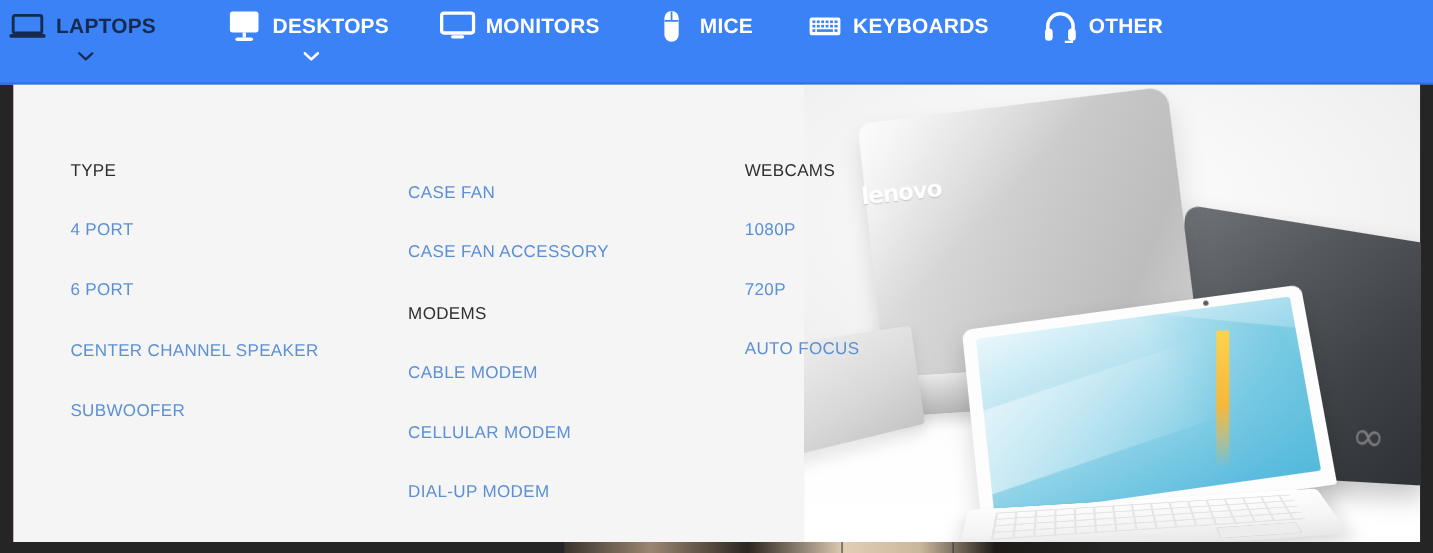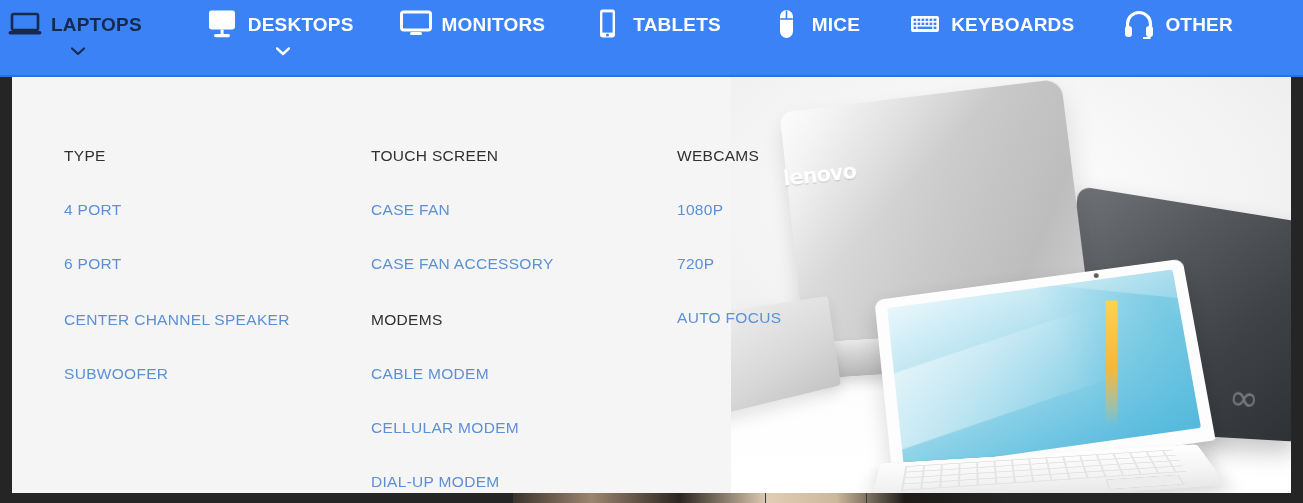--- a/index.html
+++ b/index.html
@@ -384,30 +384,20 @@
       <div class="nav-item ni-monitors">
         <span class="nav-icon">
           <svg width="34" height="28" viewBox="0 0 34 28" aria-hidden="true">
             <rect x="2.5" y="2" width="29" height="18" rx="2.2" fill="none" stroke="#ffffff" stroke-width="3"></rect>
             <rect x="11" y="22" width="12" height="3" rx="1.5" fill="#ffffff"></rect>
           </svg>
         </span>
         <span class="nav-label">MONITORS</span>
       </div>
 
-      <div class="nav-item ni-tablets">
-        <span class="nav-icon">
-          <svg width="34" height="32" viewBox="0 0 34 32" aria-hidden="true">
-            <rect x="10" y="1.5" width="15" height="28" rx="2.4" fill="#ffffff"></rect>
-            <rect x="12.4" y="4.4" width="10.2" height="20.2" fill="#3b82f6"></rect>
-            <circle cx="17.5" cy="27" r="1.5" fill="#3b82f6"></circle>
-          </svg>
-        </span>
-        <span class="nav-label">TABLETS</span>
-      </div>
 
       <div class="nav-item ni-mice">
         <span class="nav-icon">
           <svg width="34" height="32" viewBox="0 0 34 32" aria-hidden="true">
             <rect x="11" y="2" width="13" height="28" rx="6.5" fill="#ffffff"></rect>
             <line x1="17.5" y1="2.5" x2="17.5" y2="11" stroke="#3b82f6" stroke-width="1.6"></line>
             <line x1="11.2" y1="11" x2="23.8" y2="11" stroke="#3b82f6" stroke-width="1.6"></line>
           </svg>
         </span>
         <span class="nav-label">MICE</span>
@@ -465,21 +455,20 @@
           <a class="group-link">6 PORT</a>
         </div>
         <div class="menu-group">
           <a class="group-link">CENTER CHANNEL SPEAKER</a>
           <a class="group-link">SUBWOOFER</a>
         </div>
       </div>
 
       <div class="menu-col col-2">
         <div class="menu-group">
-          <div class="group-title">TOUCH SCREEN</div>
           <a class="group-link">CASE FAN</a>
           <a class="group-link">CASE FAN ACCESSORY</a>
         </div>
         <div class="menu-group">
           <div class="group-title">MODEMS</div>
           <a class="group-link">CABLE MODEM</a>
           <a class="group-link">CELLULAR MODEM</a>
           <a class="group-link">DIAL-UP MODEM</a>
         </div>
       </div>

